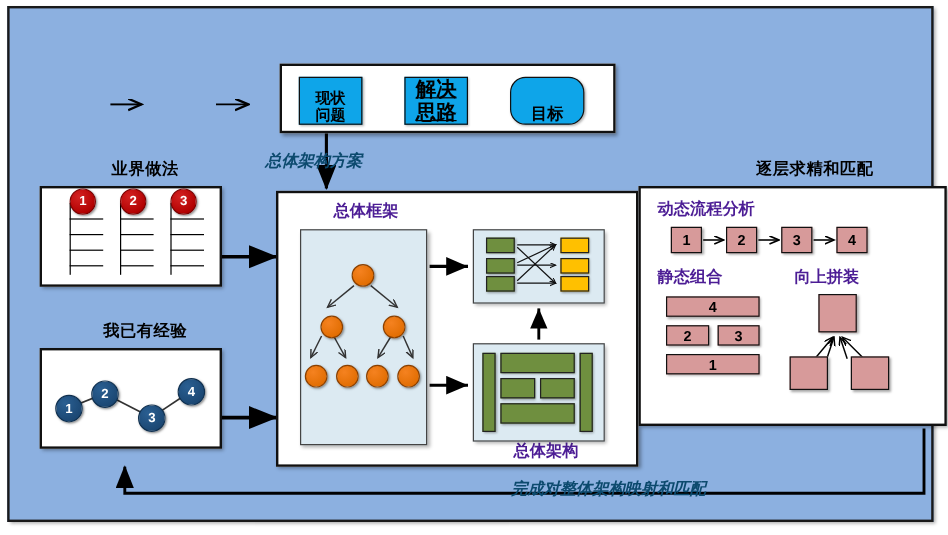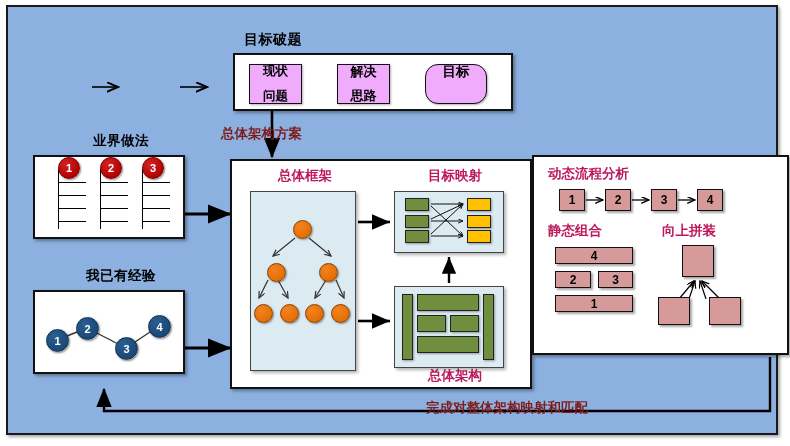--- a/index.html
+++ b/index.html
@@ -41,33 +41,33 @@
     position: absolute;
     font-weight: bold;
     color: #000000;
     text-align: center;
     white-space: nowrap;
     letter-spacing: 0.5px;
   }
   .inner-title {
     position: absolute;
     font-weight: bold;
-    color: #be185d;
+    color: #4c1d95;
     text-align: center;
     white-space: nowrap;
   }
   
   .gold-box {
     position: absolute;
-    background: #f0abfc;
+    background: #0ea5e9;
     border: 1.5px solid #111111;
     box-sizing: border-box;
     display: flex;
     align-items: center;
-    justify-content: space-between;
+    justify-content: flex-end;
     flex-direction: column;
     font-weight: bold;
     color: #000;
     line-height: 1.08;
     box-shadow: 1px 1px 2px rgba(0,0,0,0.3);
   }
   
   .red-circle {
     position: absolute;
     width: 22px;
@@ -168,22 +168,23 @@
     left: 0;
     top: 0;
     width: 772px;
     height: 430px;
     pointer-events: none;
     overflow: visible;
   }
   .label-on-blue {
     position: absolute;
     font-weight: bold;
-    color: #7f1d1d;
+    color: #0c4a6e;
     white-space: nowrap;
+    font-style: italic;
   }
 </style>
 </head>
 <body>
 
 <div id="canvas">
   <div class="slide">
 
     <svg class="overlay" viewBox="0 0 772 430">
       <defs>
@@ -207,28 +208,27 @@
 
       <line x1="176" y1="341" x2="222" y2="341" stroke="#000" stroke-width="3" marker-end="url(#ahf)"></line>
 
       <line x1="524" y1="267" x2="548" y2="267" stroke="#000" stroke-width="3" marker-end="url(#ahf)"></line>
 
       <line x1="148" y1="0" x2="148" y2="0" stroke="none"></line>
 
       <path d="M762 350 L762 404 L96 404 L96 382" fill="none" stroke="#000" stroke-width="2.4" marker-end="url(#ahf)"></path>
     </svg>
 
-    <div class="section-title" style="left:225px; top:24px; width:80px; font-size:14px;">目标破题</div>
 
     <div class="card" style="left:225px; top:46px; width:280px; height:58px;">
       <div class="gold-box" style="left:14px; top:9px; width:53px; height:40px; font-size:12.5px;">
         <span>现状</span>
         <span>问题</span>
       </div>
-      <div class="gold-box" style="left:102px; top:9px; width:53px; height:40px; font-size:13px;">
+      <div class="gold-box" style="left:102px; top:9px; width:53px; height:40px; font-size:17px;text-decoration:underline;">
         <span>解决</span>
         <span>思路</span>
       </div>
       <div class="gold-box" style="left:190px; top:9px; width:62px; height:40px; font-size:13.5px;border-radius:13px;">
         <span>目标</span>
       </div>
     </div>
 
     <div class="label-on-blue" style="left:213px; top:118px; font-size:13.5px;">总体架构方案</div>
 
@@ -268,21 +268,20 @@
       </svg>
       <div class="blue-circle" style="left:11px; top:37px;">1</div>
       <div class="blue-circle" style="left:41px; top:25px;">2</div>
       <div class="blue-circle" style="left:80px; top:45px;">3</div>
       <div class="blue-circle" style="left:113px; top:23px;">4</div>
     </div>
 
     <div class="card" style="left:222px; top:152px; width:302px; height:230px;">
 
       <div class="inner-title" style="left:18px; top:6px; width:110px; font-size:13.5px;">总体框架</div>
-      <div class="inner-title" style="left:168px; top:6px; width:110px; font-size:13.5px;">目标映射</div>
       <div class="inner-title" style="left:168px; top:206px; width:110px; font-size:13.5px;">总体架构</div>
 
       <div class="lightblue-panel" style="left:18px; top:30px; width:106px; height:180px;">
         <svg width="102" height="176" style="position:absolute;left:0;top:0;overflow:visible;">
           <defs>
             <marker id="tah" markerWidth="7" markerHeight="7" refX="5.5" refY="2.6" orient="auto" markerUnits="strokeWidth">
               <path d="M0,0 L5.5,2.6 L0,5.2" fill="none" stroke="#333" stroke-width="1"></path>
             </marker>
           </defs>
           <line x1="44" y1="46" x2="22" y2="64" stroke="#333" stroke-width="1.2" marker-end="url(#tah)"></line>
@@ -337,20 +336,21 @@
           <marker id="iah" markerWidth="8" markerHeight="8" refX="7" refY="3" orient="auto" markerUnits="strokeWidth">
             <path d="M0,0 L7,3 L0,6 z" fill="#000"></path>
           </marker>
         </defs>
         <line x1="126" y1="61" x2="158" y2="61" stroke="#000" stroke-width="2.6" marker-end="url(#iah)"></line>
         <line x1="126" y1="160" x2="158" y2="160" stroke="#000" stroke-width="2.6" marker-end="url(#iah)"></line>
         <line x1="217" y1="122" x2="217" y2="96" stroke="#000" stroke-width="2.4" marker-end="url(#iah)"></line>
       </svg>
     </div>
 
+    <div class="section-title" style="left:596px; top:125px; width:150px; font-size:13.5px;">逐层求精和匹配</div>
 
     <div class="card" style="left:524px; top:148px; width:257px; height:200px;padding-left:11px;">
 
       <div class="inner-title" style="left:14px; top:8px; width:110px; text-align:left; font-size:13.5px;">动态流程分析</div>
 
       <div class="pink-box" style="left:25px; top:32px; width:26px; height:22px; font-size:12px;">1</div>
       <div class="pink-box" style="left:71px; top:32px; width:26px; height:22px; font-size:12px;">2</div>
       <div class="pink-box" style="left:117px; top:32px; width:26px; height:22px; font-size:12px;">3</div>
       <div class="pink-box" style="left:163px; top:32px; width:26px; height:22px; font-size:12px;">4</div>
 

